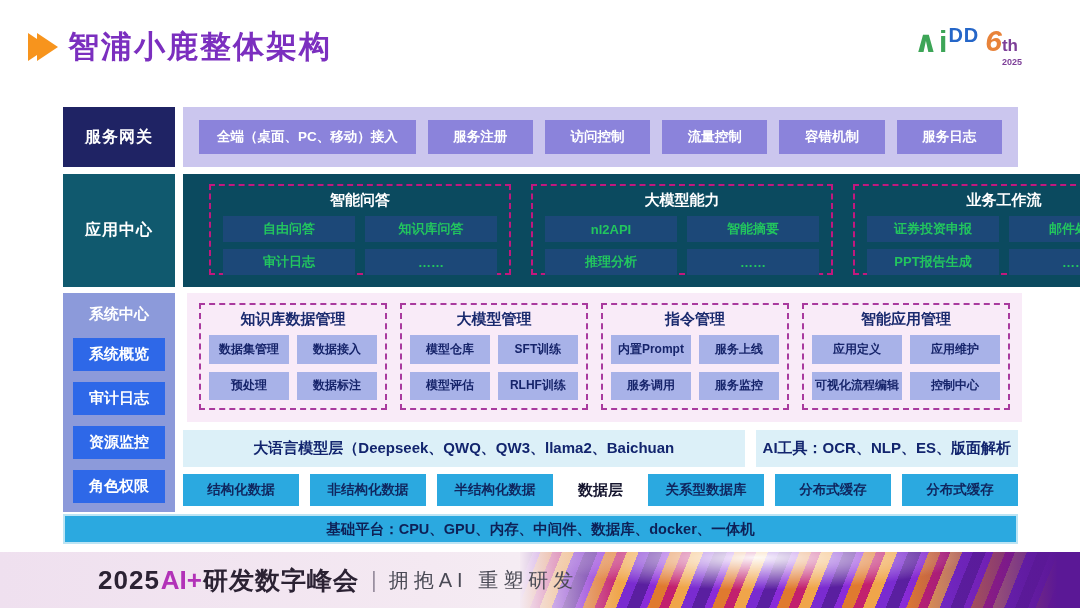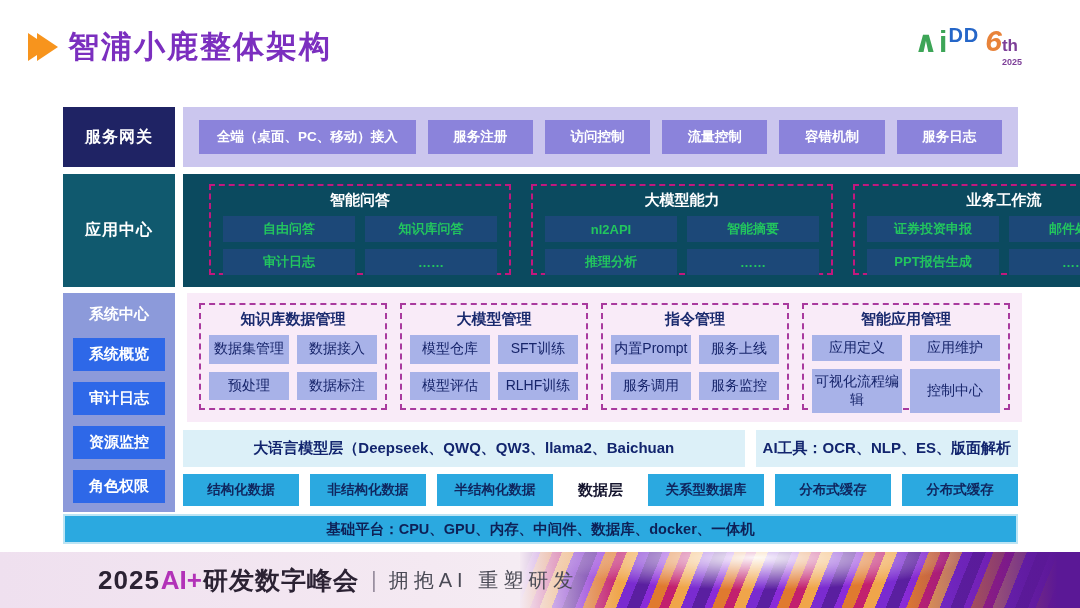--- a/index.html
+++ b/index.html
@@ -53,21 +53,21 @@
   .sys-nav-btn { background:#2E68E8; color:#ffffff; font-weight:bold; font-size:15px; text-align:center;
     padding:7px 0; cursor:pointer; }
 
   
   .row3 { position:absolute; left:187px; top:293px; width:835px; height:129px; background:#F9EBF8;
     display:flex; gap:13px; padding:10px 12px 12px 12px; }
   .sys-group { flex:1 1 0; border:2px dashed #A93A9E; padding:5px 8px 8px 8px; display:flex; flex-direction:column; }
   .sys-group.wide { flex:1.12 1 0; }
   .sys-group-title { color:#1A2A6E; font-weight:bold; font-size:15px; text-align:center; margin-bottom:6px; }
   .sys-items { display:grid; grid-template-columns:1fr 1fr; gap:8px 8px; flex:1; }
-  .sys-item { background:#A8B2E8; color:#16246A; font-weight:normal; font-size:14px; text-align:center;
+  .sys-item { background:#A8B2E8; color:#16246A; font-weight:bold; font-size:12px; text-align:center;
     display:flex; align-items:center; justify-content:center; padding:4px 1px; }
 
   
   .row4 { position:absolute; left:183px; top:430px; width:835px; height:37px; display:flex; gap:11px; }
   .model-box { background:#DCF0F8; color:#12256E; font-weight:bold; font-size:15px;
     display:flex; align-items:center; justify-content:center; }
   .model-box.llm { flex:2.14 1 0; }
   .model-box.tools { flex:1 1 0; }
 
   

